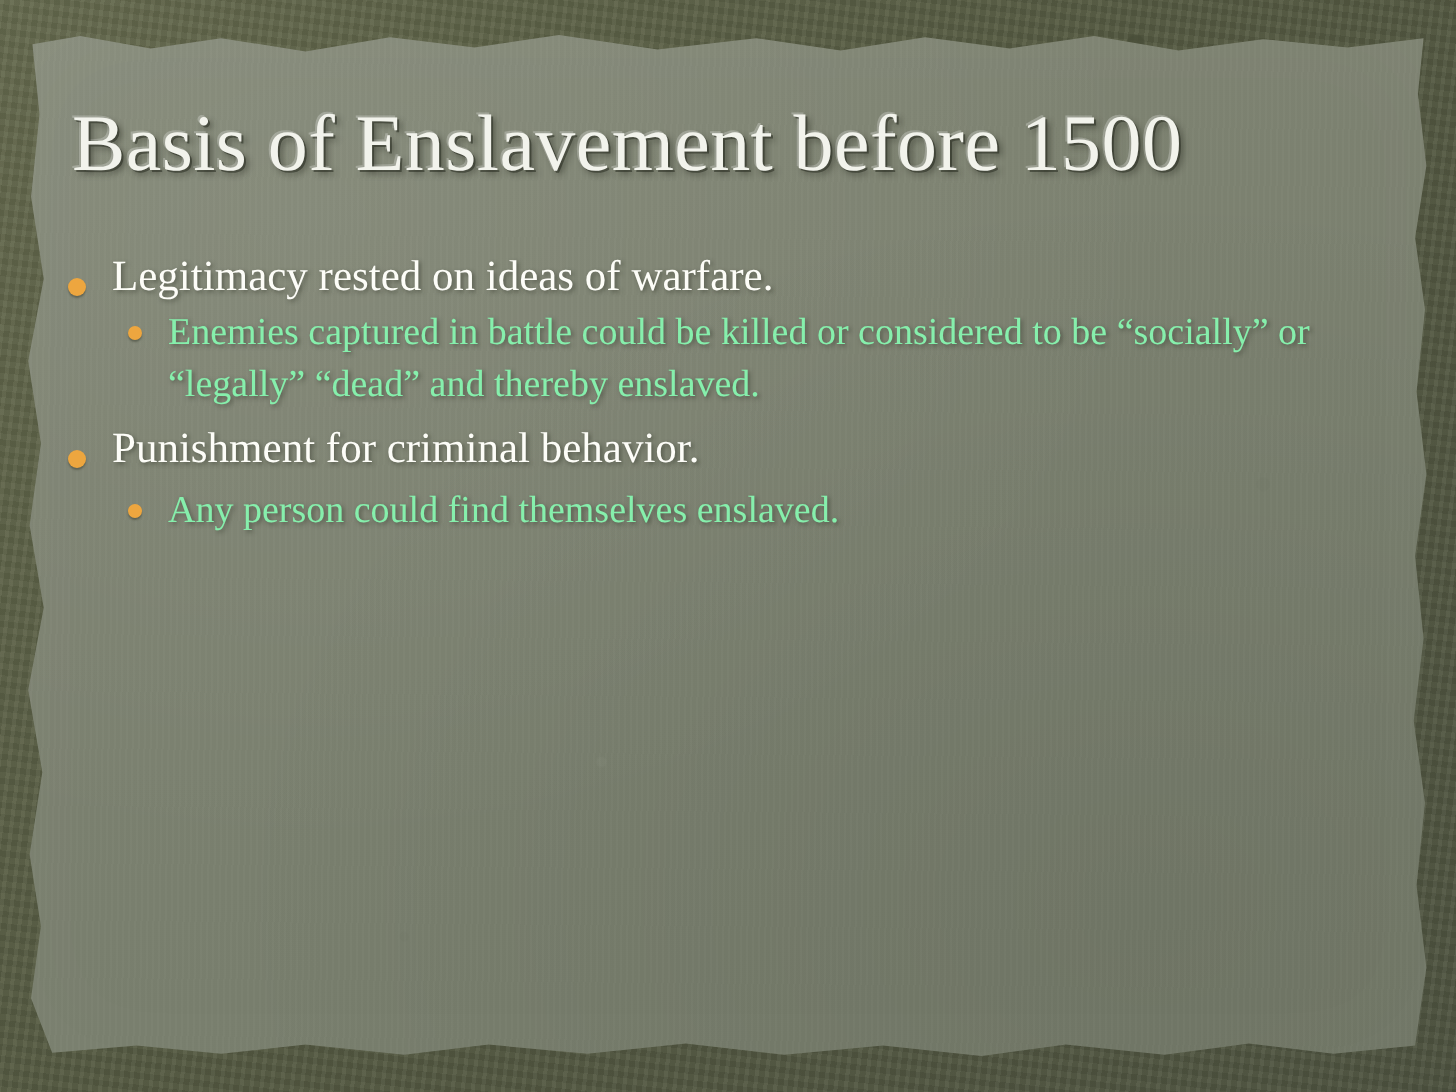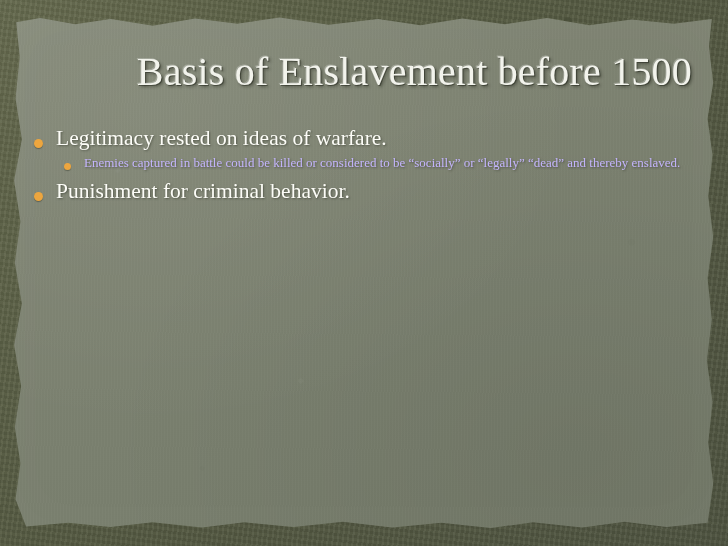--- a/index.html
+++ b/index.html
@@ -102,21 +102,20 @@
     font-size: 40px;
     font-weight: normal;
     line-height: 1.08;
     letter-spacing: .2px;
     color: #f2f3ec;
     text-shadow:
        1px 1px 0 rgba(40,44,32,.55),
        2px 2px 3px rgba(30,34,24,.45),
       -1px -1px 0 rgba(255,255,255,.25);
     white-space: nowrap;
-    text-align: right;
   }
 
   
   .body-block {
     position: absolute;
     left: 34px;
     top: 124px;
     width: 664px;
   }
 
@@ -164,23 +163,23 @@
   .bullet.lvl2 .dot {
     display: block;
     width: 7px;
     height: 7px;
     border-radius: 50%;
     background: #eda63f;
     box-shadow: 0 1px 1px rgba(40,44,32,.4);
   }
   .bullet.lvl2 .text {
     flex: 1 1 auto;
-    font-size: 13px;
+    font-size: 19px;
     line-height: 1.33;
-    color: #c4b5fd;
+    color: #86efac;
     text-shadow: 1px 1px 2px rgba(42,46,34,.5);
   }
 
   .spacer-2 { height: 3px; }
 </style>
 </head>
 <body>
 
 <div class="slide">
 
@@ -216,15 +215,21 @@
     <div class="bullet lvl1">
       <span class="marker">
           <span class="dot"></span>
         </span>
       <span class="text">Punishment for criminal behavior.</span>
     </div>
 
     <div class="spacer-2"></div>
 
 
+    <div class="bullet lvl2">
+      <span class="marker">
+          <span class="dot"></span>
+        </span>
+      <span class="text">Any person could find themselves enslaved.</span>
+    </div>
 
   </div>
 </div>
 
 </body></html>

